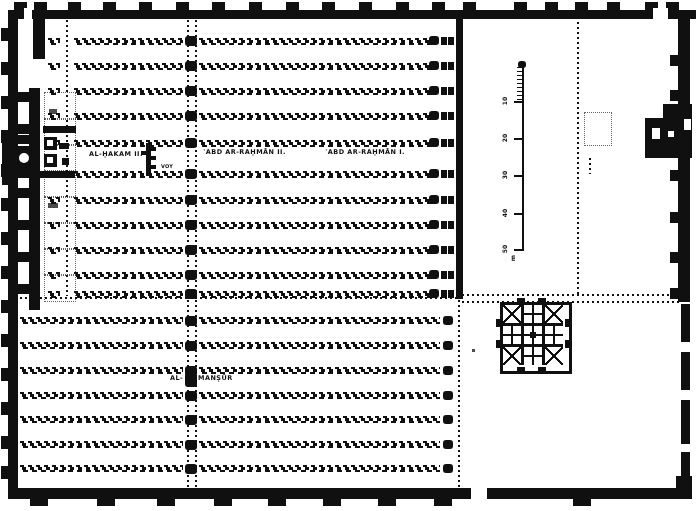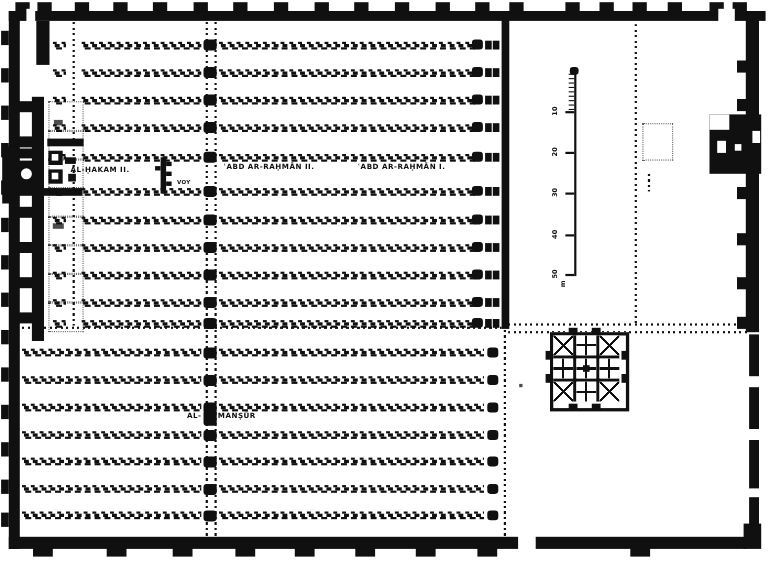--- a/index.html
+++ b/index.html
@@ -308,19 +308,19 @@
       <div class="b" style="left: 514px; top: 138px; width: 8px; height: 2px;"></div>
       <span class="scale-num" style="left: 497px; top: 131px;">20</span>
       <div class="b" style="left: 514px; top: 175px; width: 8px; height: 2px;"></div>
       <span class="scale-num" style="left: 497px; top: 168px;">30</span>
       <div class="b" style="left: 514px; top: 213px; width: 8px; height: 2px;"></div>
       <span class="scale-num" style="left: 497px; top: 206px;">40</span>
       <div class="b" style="left: 514px; top: 249px; width: 8px; height: 2px;"></div>
       <span class="scale-num" style="left: 497px; top: 242px;">50</span>
       <span class="scale-num" style="left: 505px; top: 251px;">m</span>
     </div>
-  <span class="lbl" style="left: 64px; top: 150px;">AL-ḤAKAM II.</span>
+  <span class="lbl" style="left: 89px; top: 150px;">AL-ḤAKAM II.</span>
   <span class="lbl" style="left: 203px; top: 148px;">ʿABD AR-RAḤMĀN II.</span>
   <span class="lbl" style="left: 325px; top: 148px;">ʿABD AR-RAḤMĀN I.</span>
   <span class="lbl" style="left: 170px; top: 374px;">AL-</span>
   <span class="lbl" style="left: 198px; top: 374px;">MANṢŪR</span>
   <span class="lbl tiny" style="left: 161px; top: 163px;">VOY</span>
 </div>
 
 </body></html>

